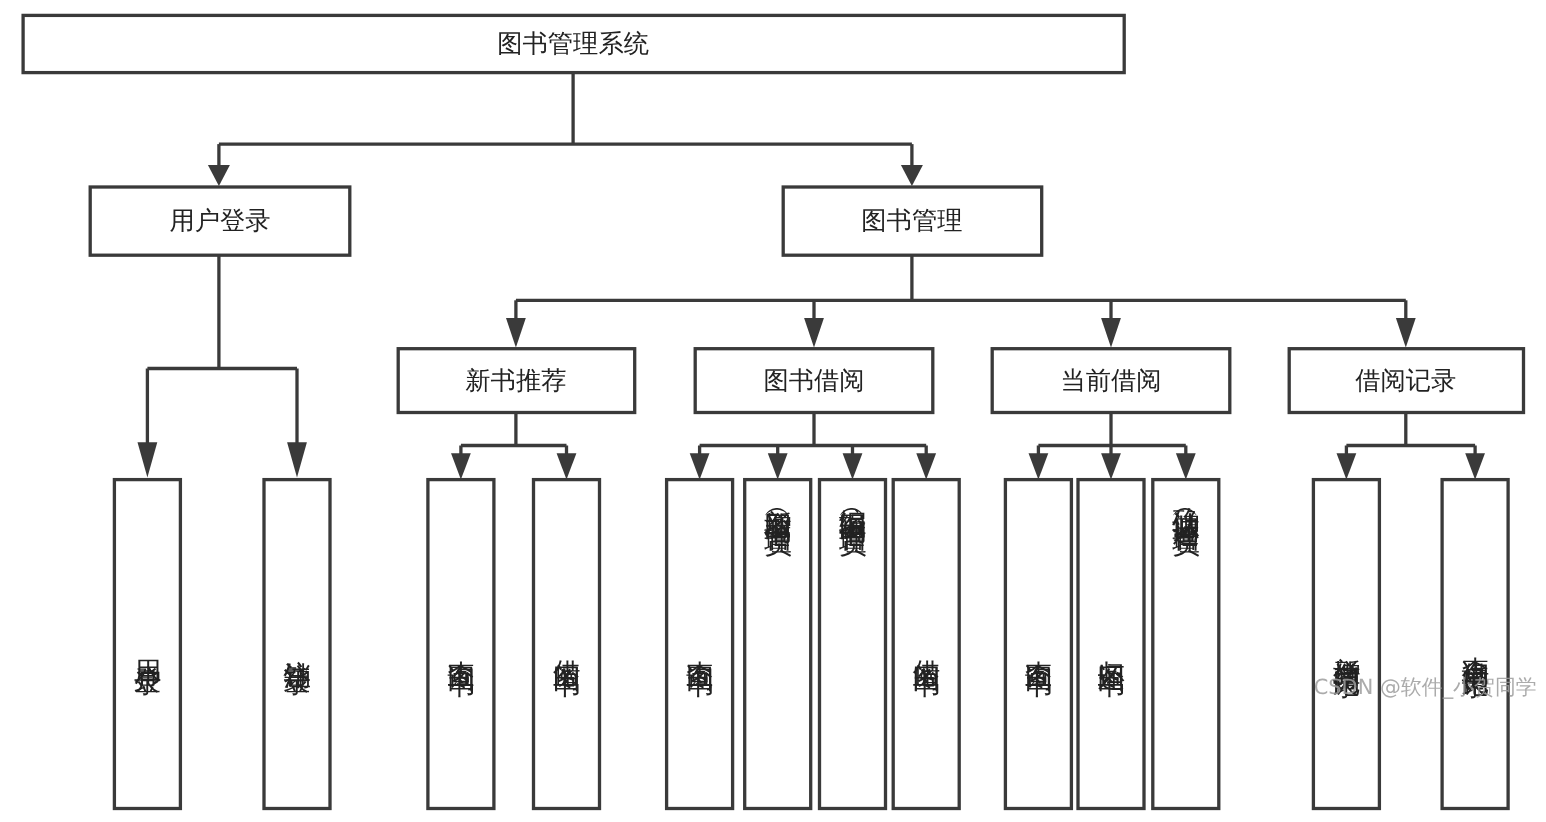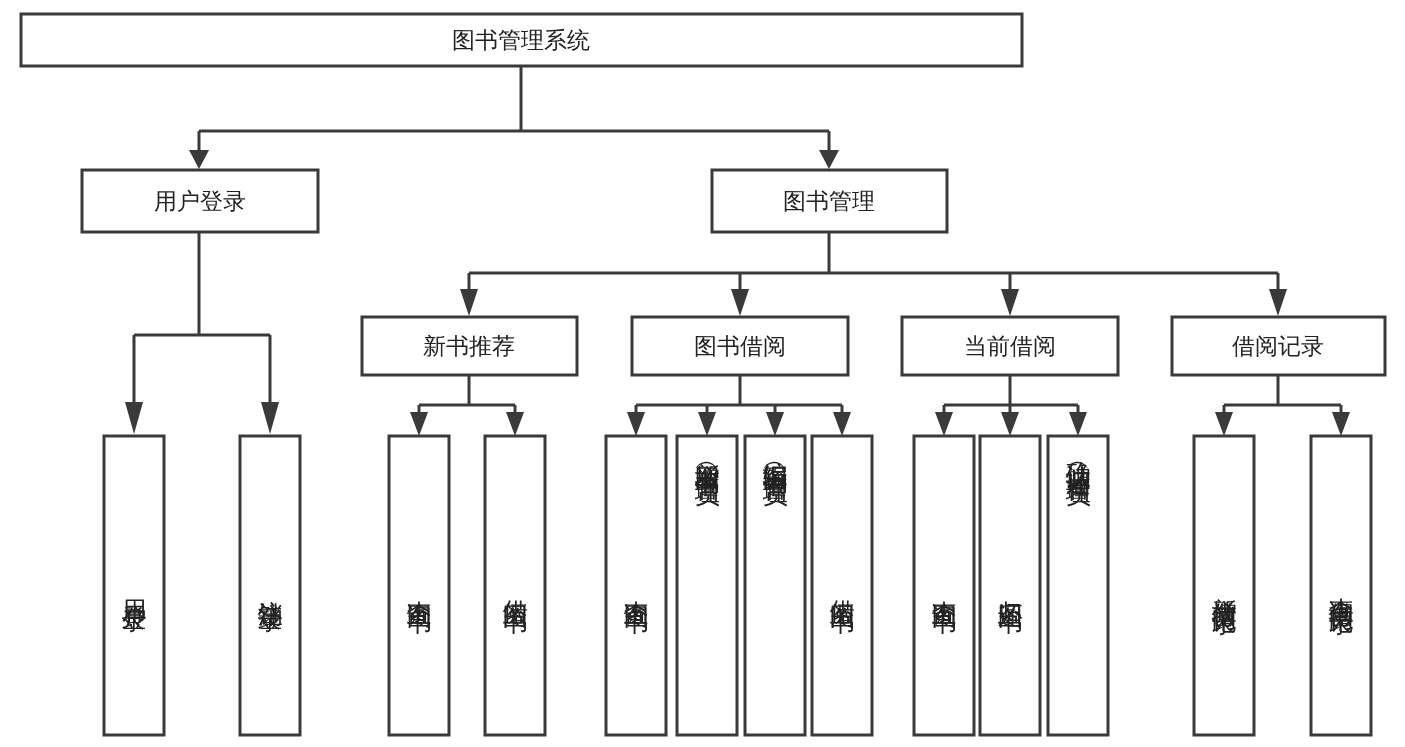--- a/index.html
+++ b/index.html
@@ -201,13 +201,14 @@
   <div class="leaf-label" style="left:745px; top:436px; width:60px; height:299px; justify-content:flex-start; padding-top:6px; box-sizing:border-box;">编辑图书（管理员）</div>
   <div class="leaf-label" style="left:812px; top:436px; width:60px; height:299px;">借阅图书</div>
 
   <div class="leaf-label" style="left:914px; top:436px; width:60px; height:299px;">查询图书</div>
   <div class="leaf-label" style="left:980px; top:436px; width:60px; height:299px;">归还图书</div>
   <div class="leaf-label" style="left:1048px; top:436px; width:60px; height:299px; justify-content:flex-start; padding-top:6px; box-sizing:border-box;">确认归还（管理员）</div>
 
   <div class="leaf-label" style="left:1194px; top:436px; width:60px; height:299px;">新增借阅记录</div>
   <div class="leaf-label" style="left:1311px; top:436px; width:60px; height:299px;">查询借阅记录</div>
 
+  <div class="watermark">CSDN @软件_小贺同学</div>
 </div>
 
 </body></html>

